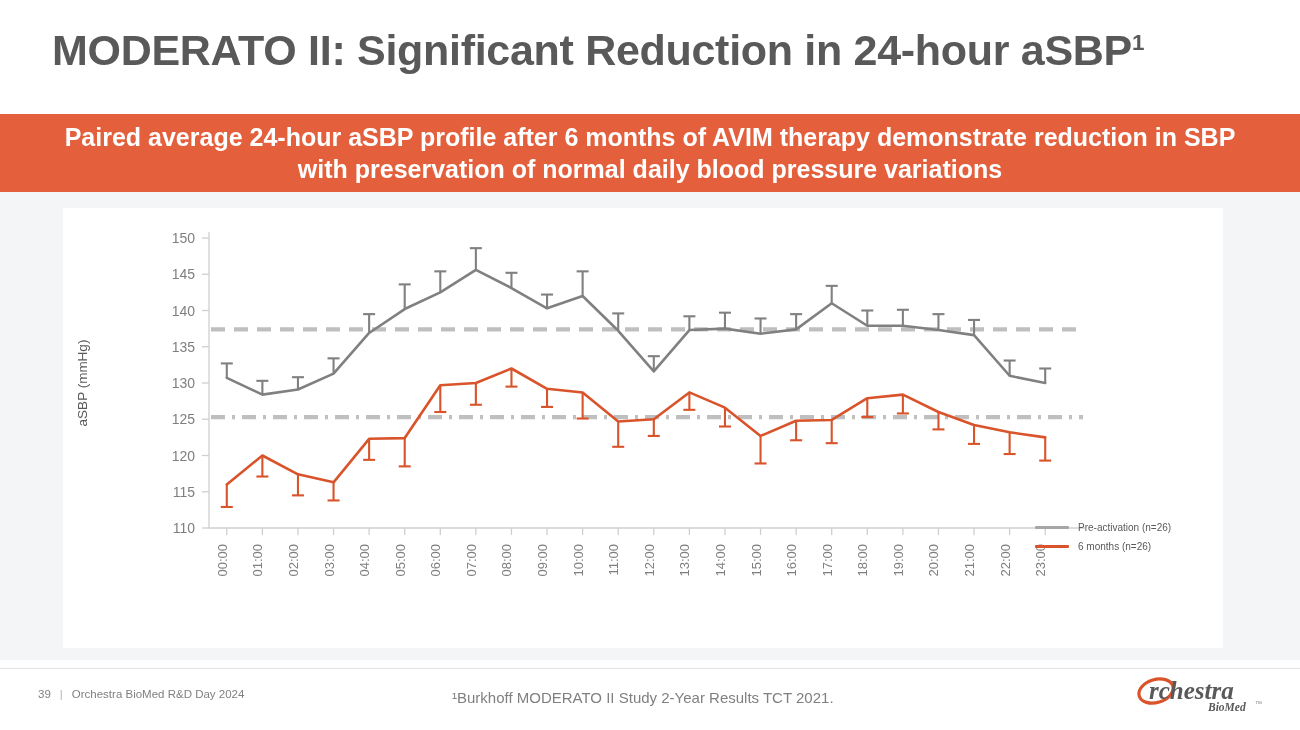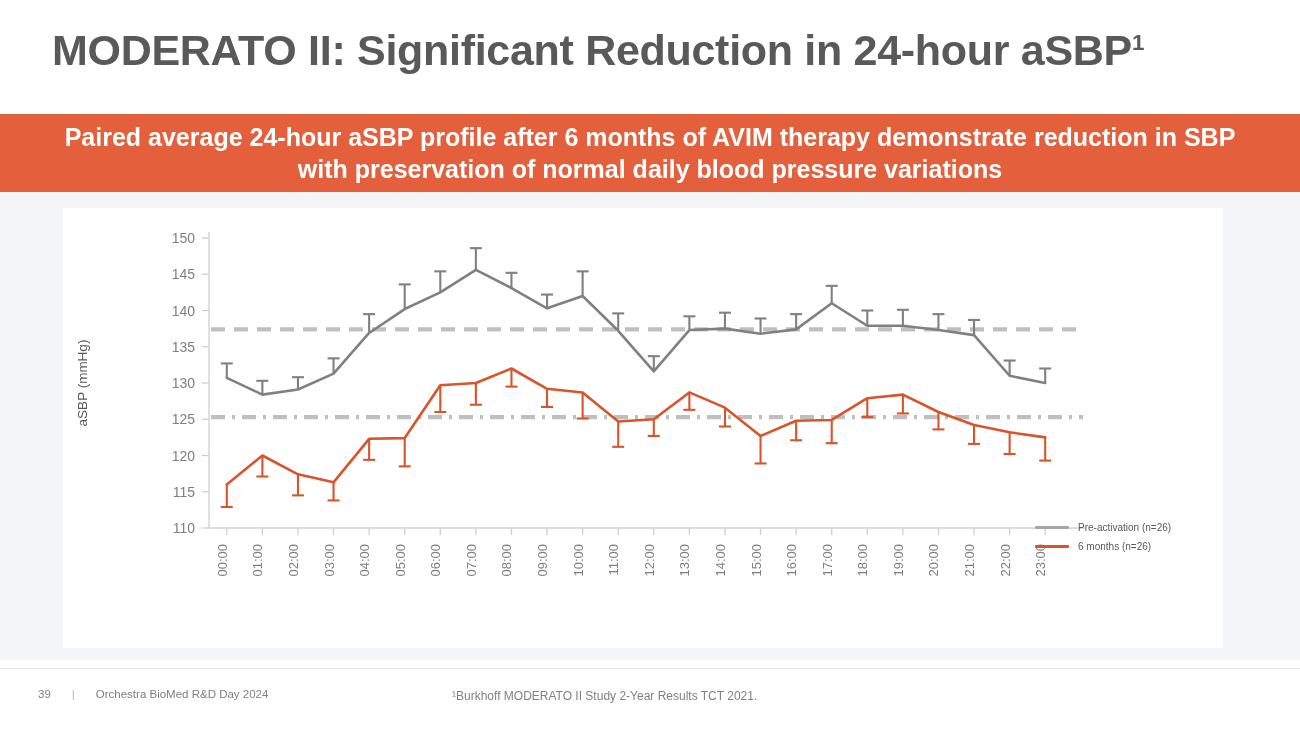--- a/index.html
+++ b/index.html
@@ -56,26 +56,26 @@
   }
 
   
   .footer-rule {
     position: absolute; left: 0; top: 668px; width: 1300px; height: 1px;
     background: #e3e3e3;
   }
   .footer-left {
     position: absolute; left: 38px; top: 688px;
     font-size: 11.5px; color: #808080;
-    display: flex; align-items: baseline; gap: 21px; white-space: nowrap;
+    display: flex; align-items: baseline; gap: 9px; white-space: nowrap;
   }
   .footer-sep { color: #b5b5b5; }
   .footer-ref {
     position: absolute; left: 452px; top: 689px;
-    font-size: 12px; color: #808080; white-space: nowrap;
+    font-size: 15px; color: #808080; white-space: nowrap;
   }
   .logo {
     position: absolute; left: 1136px; top: 672px; width: 128px; height: 44px;
   }
 </style>
 </head>
 <body>
 
 <div class="slide">
 
@@ -278,14 +278,22 @@
   <div class="footer-rule"></div>
 
   <div class="footer-left">
     <span>39</span>
     <span class="footer-sep">|</span>
     <span>Orchestra BioMed R&amp;D Day 2024</span>
   </div>
 
   <div class="footer-ref">¹Burkhoff MODERATO II Study 2-Year Results TCT 2021.</div>
 
+  <div class="logo">
+    <svg width="128" height="44" viewBox="0 0 128 44">
+      <ellipse cx="20" cy="19" rx="17.5" ry="11.5" fill="none" stroke="#D9532B" stroke-width="3.2" transform="rotate(-17 20 19)"></ellipse>
+      <text x="13" y="27" font-family="Liberation Serif, serif" font-size="25" font-style="italic" font-weight="bold" fill="#595959">rchestra</text>
+      <text x="72" y="39" font-family="Liberation Serif, serif" font-size="11.5" font-style="italic" font-weight="bold" fill="#595959">BioMed</text>
+      <text x="119" y="34" font-family="Liberation Sans, sans-serif" font-size="7" fill="#8a8a8a">™</text>
+    </svg>
+  </div>
 
 </div>
 
 </body></html>

